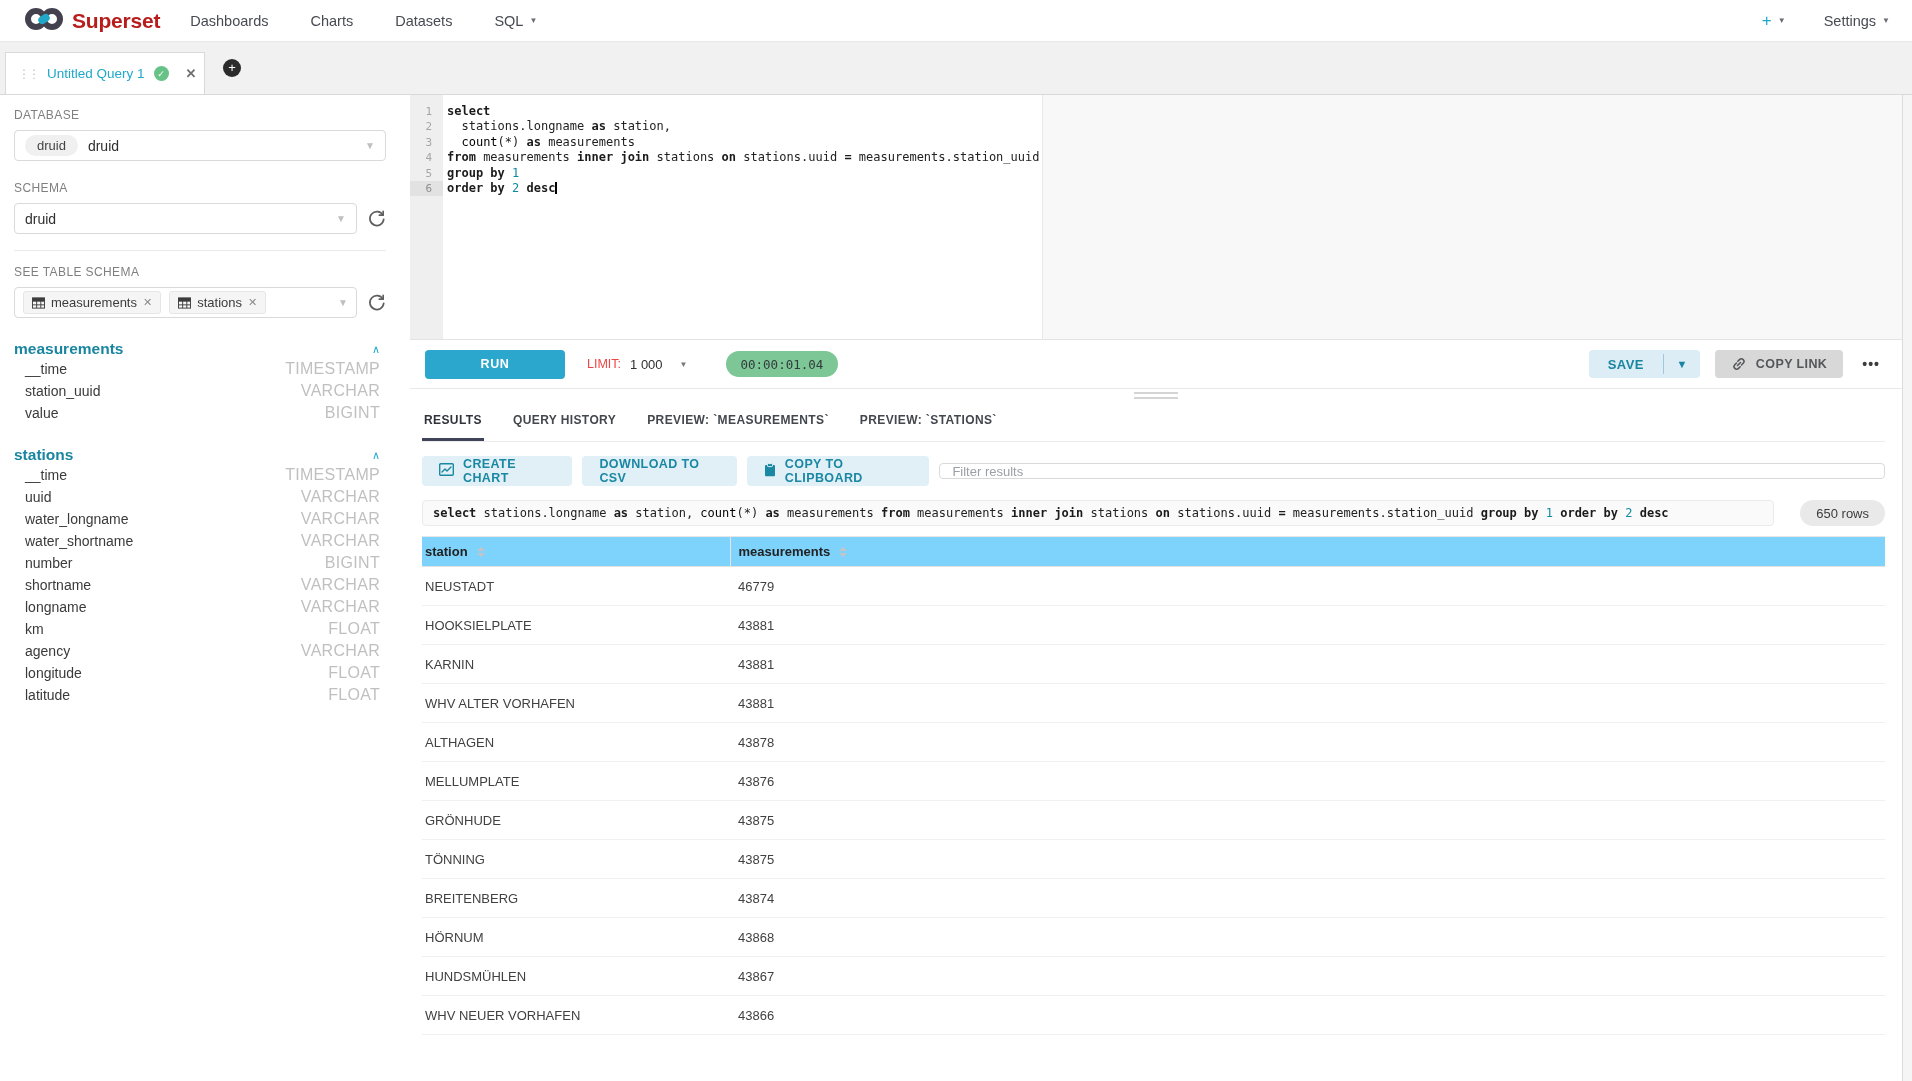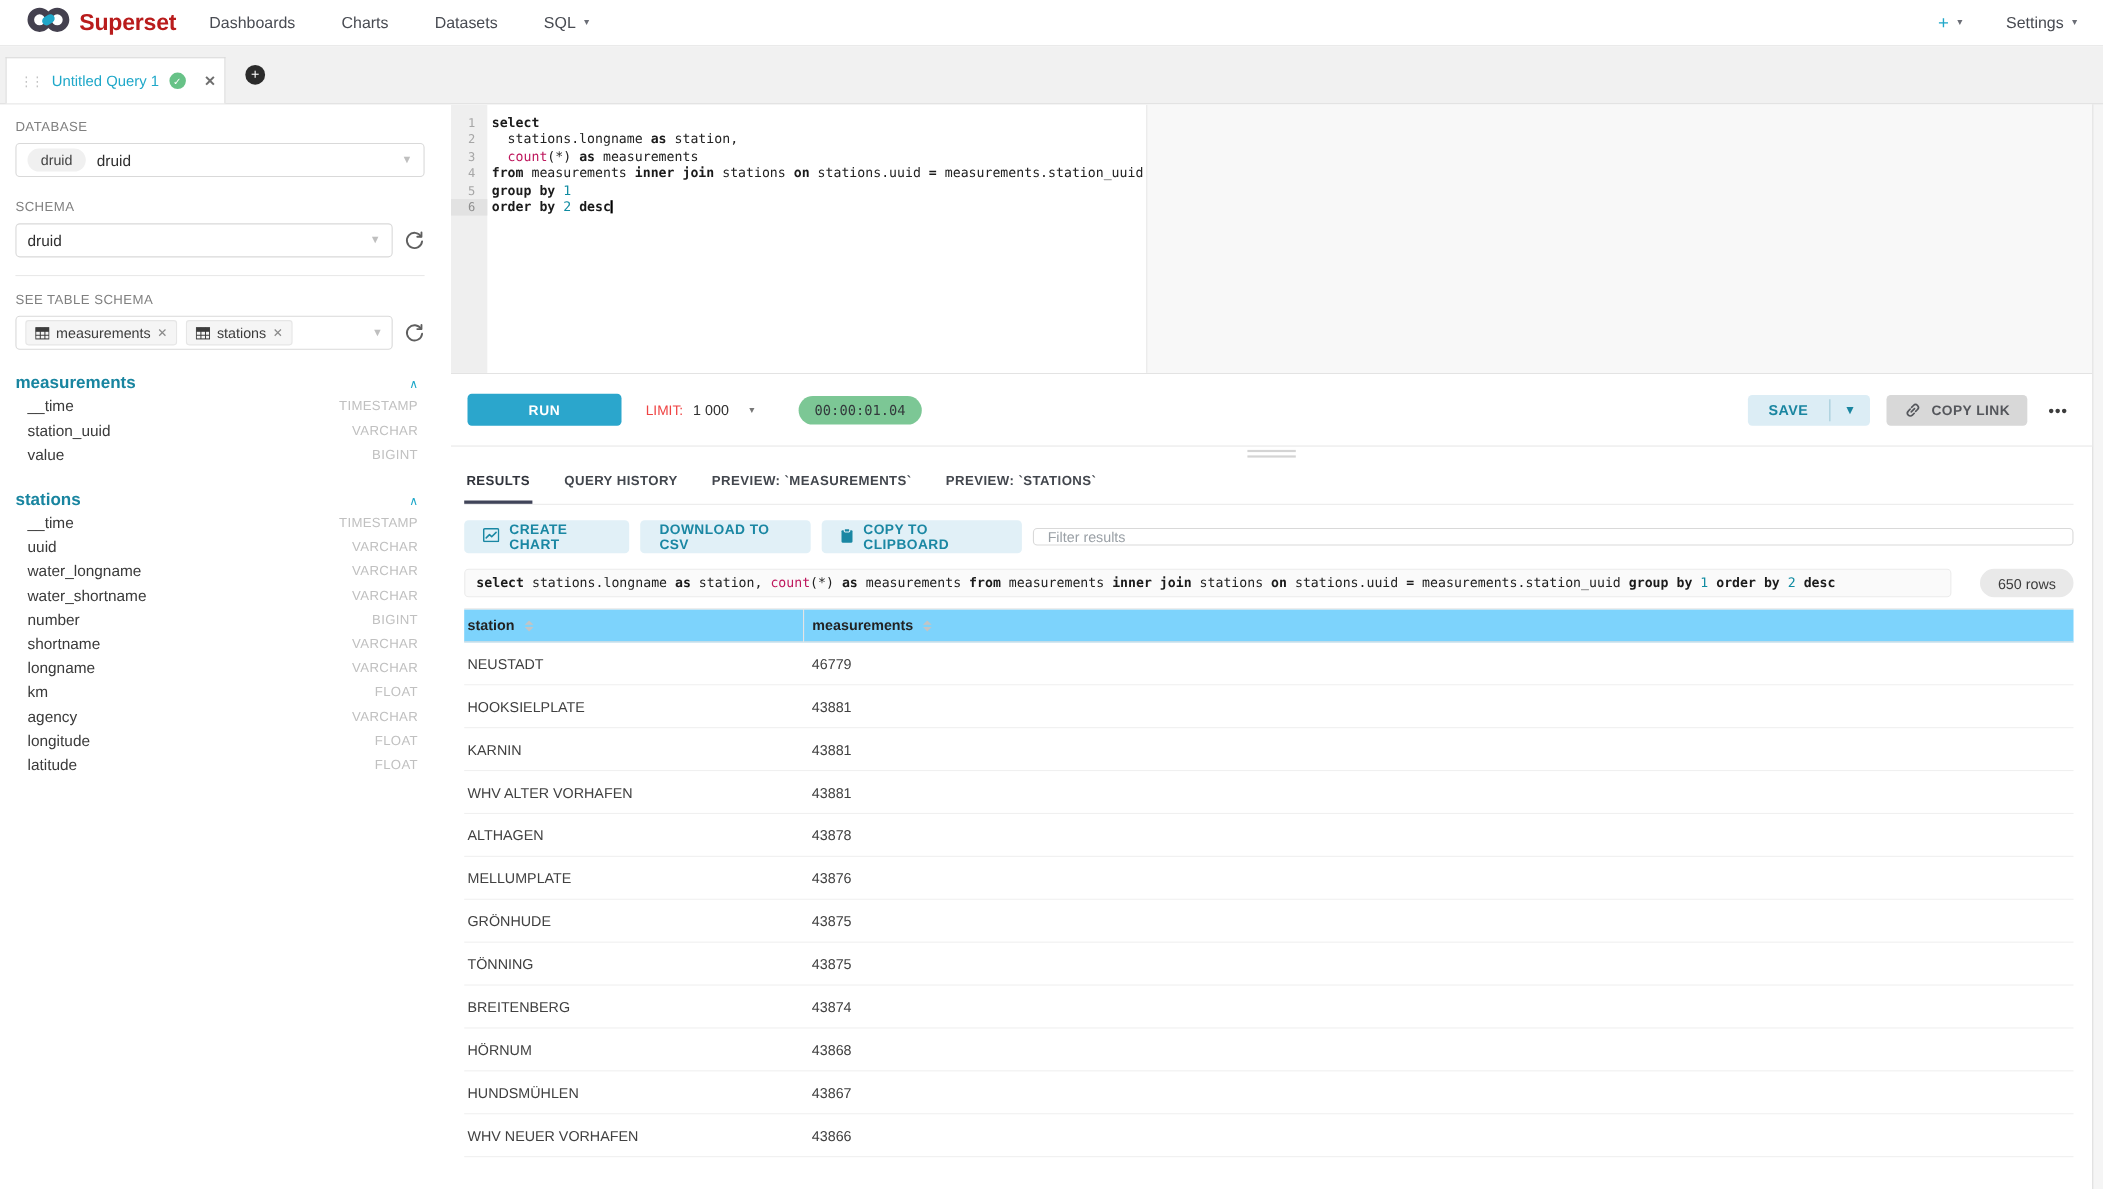--- a/index.html
+++ b/index.html
@@ -52,40 +52,40 @@
   .tablepill { background:#f5f5f5; border:1px solid #e6e6e6; border-radius:3px; padding:3px 8px;
                font-size:13px; color:#3c3c3c; display:flex; align-items:center; gap:6px; }
   .tp-x { color:#8a8a8a; font-size:11px; }
   .tbl-icon { width:13px; height:12px; flex:none; }
   .schema-table { margin-top:22px; }
   .schema-head { display:flex; align-items:center; padding-right:6px; }
   .schema-name { color:#1985a0; font-weight:700; font-size:15.5px; }
   .schema-chev { margin-left:auto; color:#1fa8c9; font-size:11px; }
   .col-row { display:flex; align-items:center; height:22px; padding:0 6px 0 11px; }
   .col-name { font-size:14px; color:#3a3a3a; }
-  .col-type { margin-left:auto; font-size:12px; color:#c0c0c0; letter-spacing:0.3px; }
+  .col-type { margin-left:auto; font-size:16px; color:#c0c0c0; letter-spacing:0.3px; }
 
   
   .editor { height:244px; position:relative; background:#fff; overflow:hidden; }
   .gutter { position:absolute; left:0; top:0; bottom:0; width:33px; background:#efefef; padding-top:9px; }
   .gutter-line { height:15.4px; line-height:15.4px; text-align:right; padding-right:11px;
                  font-family:"DejaVu Sans Mono",monospace; font-size:11px; color:#a6a6a6; }
   .gutter-line.active { background:#e2e2e2; color:#8d8d8d; }
   .print-margin { position:absolute; left:632px; top:0; bottom:0; right:0;
                   background:#f8f8f8; border-left:1px solid #e9e9e9; }
   .code { position:absolute; left:37px; top:9px; right:0; }
   .code-line { height:15.4px; line-height:15.4px; font-family:"DejaVu Sans Mono",monospace;
                font-size:12px; color:#222; white-space:pre; }
   .tok-kw { font-weight:700; color:#1b1b1b; }
-  .tok-fn { color:#be185d; }
+  .tok-fn { color:#000000; }
   .tok-num { color:#0f8ba1; }
   .cursor { display:inline-block; width:2px; height:12px; background:#000; vertical-align:-2px; }
 
   
-  .toolbar { height:67px; border-top:1px solid #e3e3e3; border-bottom:1px solid #e8e8e8;
+  .toolbar { height:50px; border-top:1px solid #e3e3e3; border-bottom:1px solid #e8e8e8;
              display:flex; align-items:center; padding:0 22px 0 15px; background:#fff; }
   .run-btn { width:140px; height:29px; background:#2ba6cc; color:#fff; border:none; border-radius:4px;
              font-weight:700; font-size:12.5px; letter-spacing:0.6px; font-family:inherit; }
   .limit-group { display:flex; align-items:center; margin-left:22px; gap:9px; }
   .limit-label { font-size:12.5px; color:#ef4444; }
   .limit-value { font-size:13px; color:#2f2f2f; }
   .limit-caret { font-size:8px; color:#777; margin-left:8px; }
   .timer-pill { margin-left:38px; height:26px; border-radius:13px; background:#7cc795;
                 display:flex; align-items:center; padding:0 15px; font-family:"DejaVu Sans Mono",monospace;
                 font-size:12.5px; color:#333a3c; }

